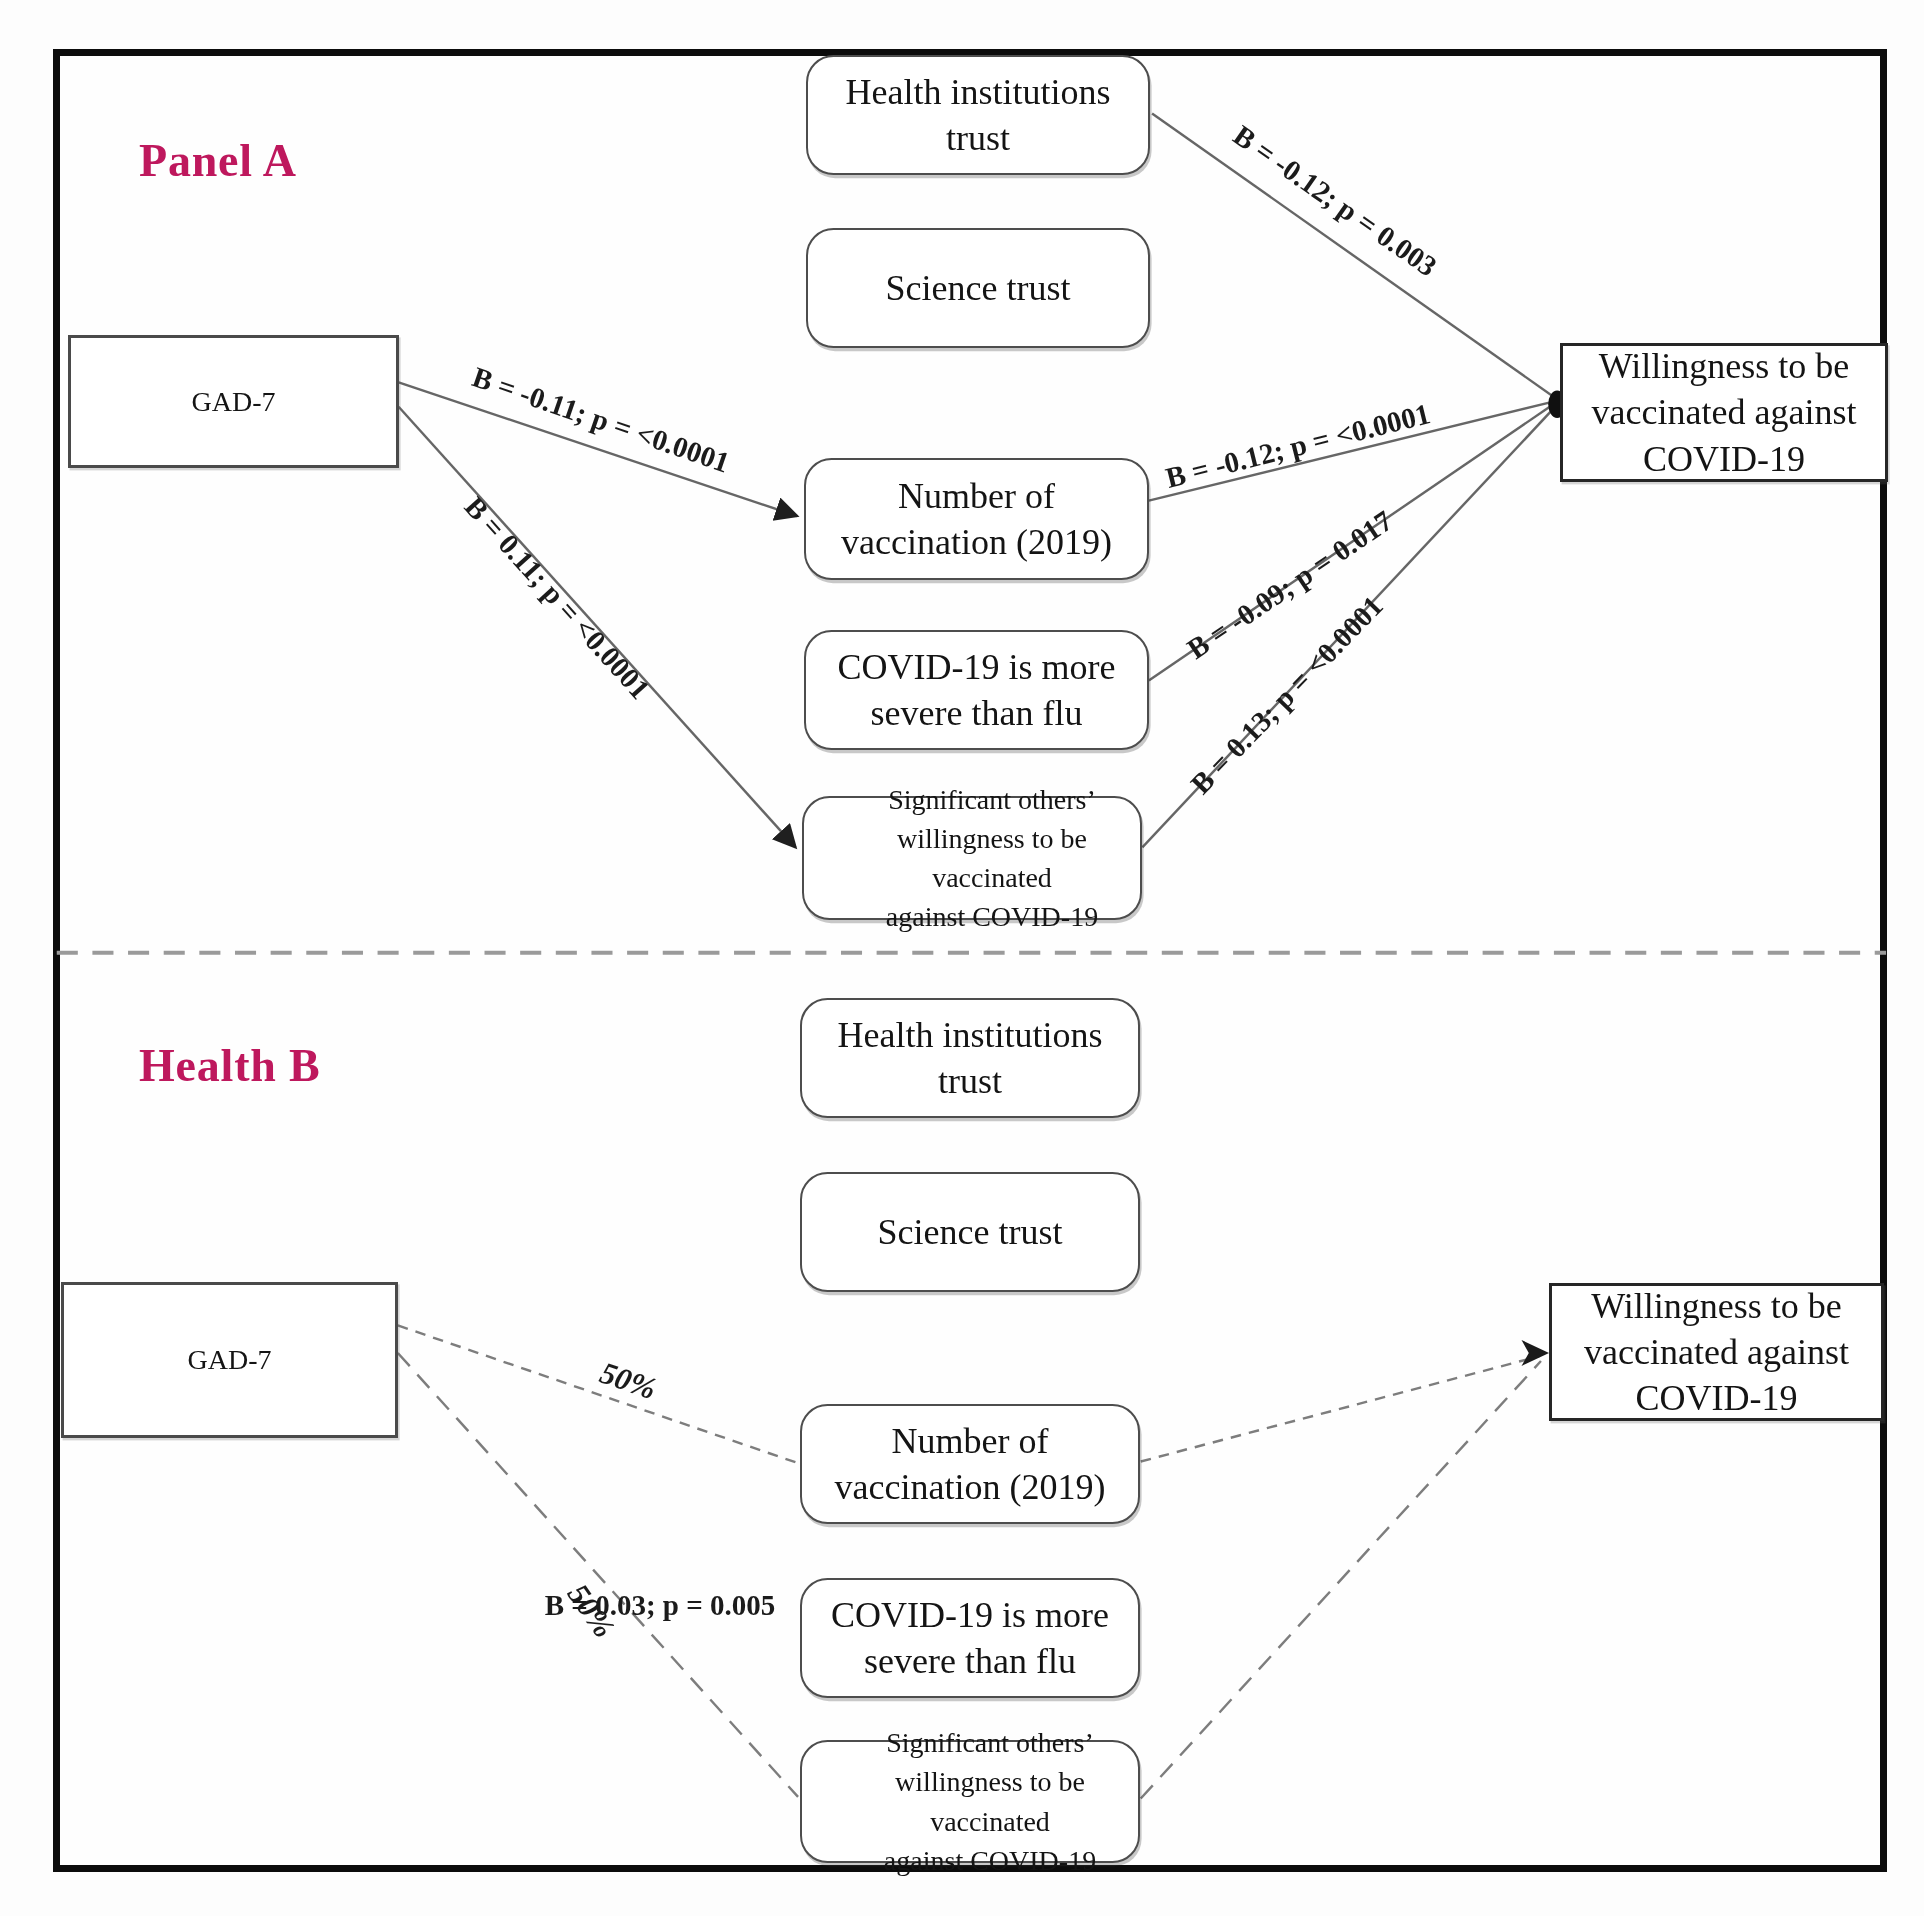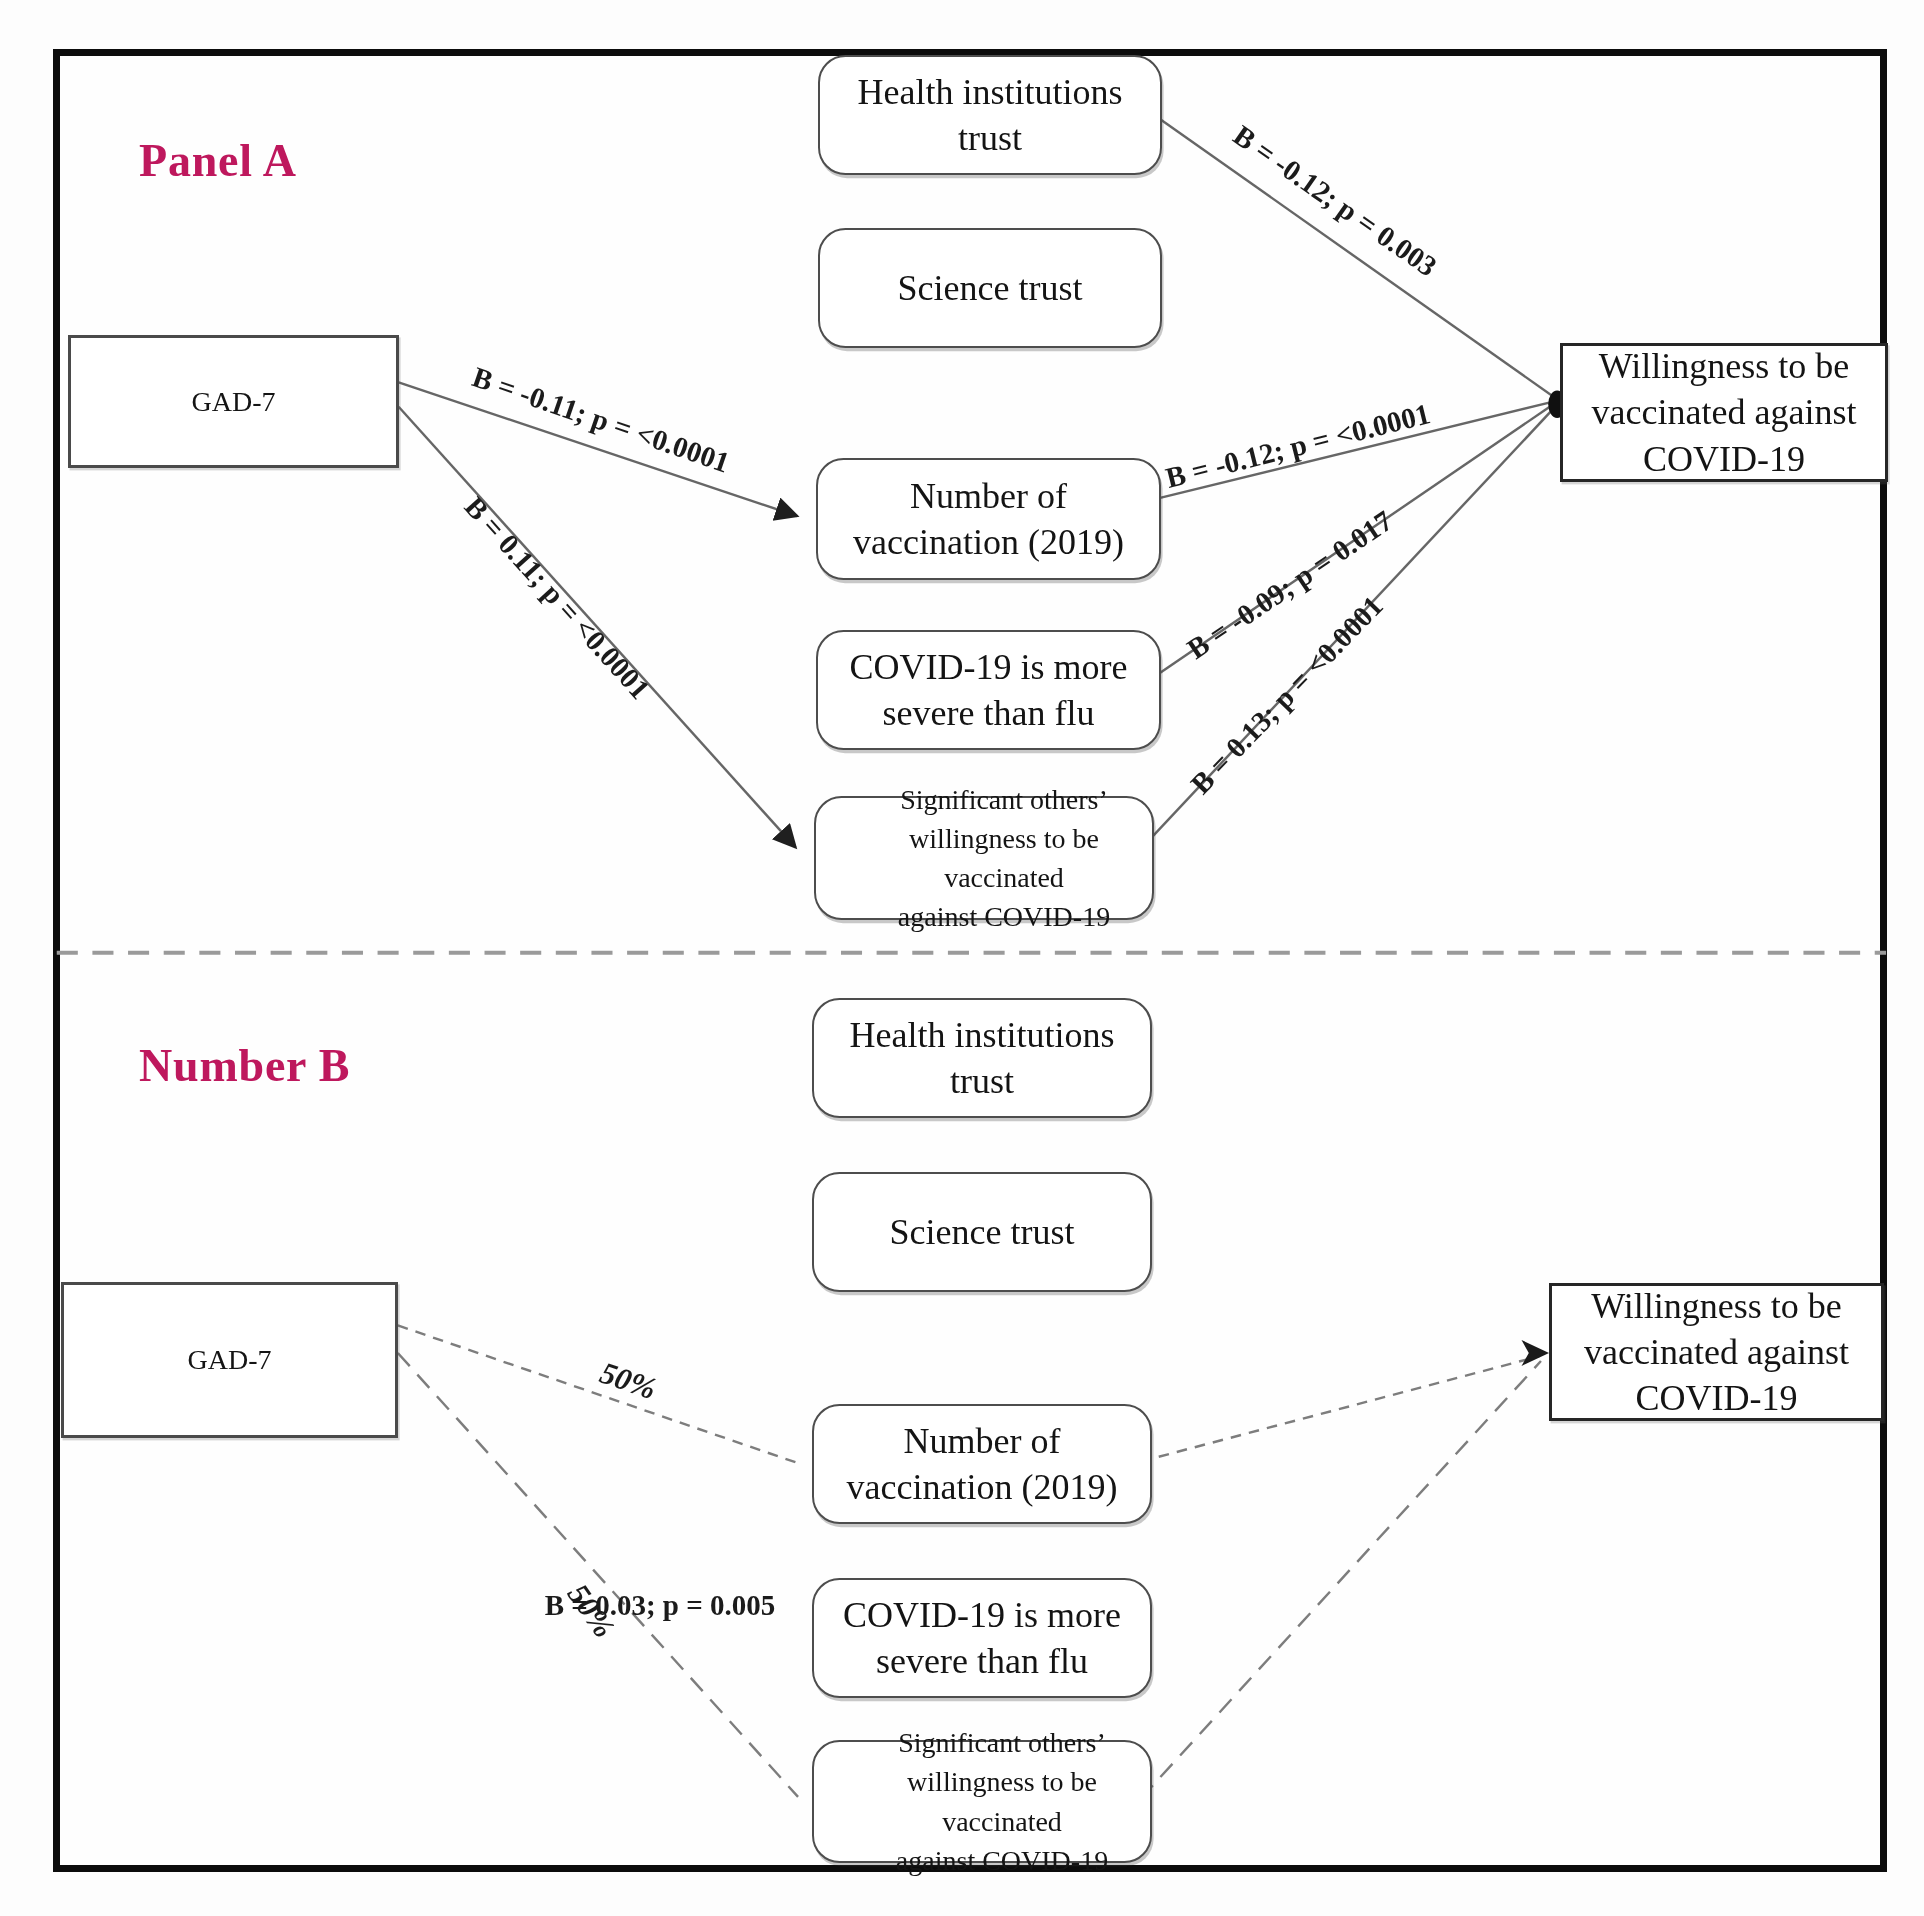--- a/index.html
+++ b/index.html
@@ -34,21 +34,20 @@
     background:#ffffff;
     color:#141414;
     font-size:36px;
     line-height:1.28;
     box-sizing:border-box;
   }
   .rounded{
     border:2.4px solid #4d4d4d;
     border-radius:27.5px;
     box-shadow:1.6px 3.2px 0 rgba(60,60,60,.28);
-    margin-left:12px;
   }
   .rect{
     border:3.2px solid #4a4a4a;
     box-shadow:1.6px 2.4px 0 rgba(90,90,90,.25);
   }
   .dest{
     border:3.2px solid #262626;
   }
   .small{
     font-size:28px;
@@ -132,21 +131,21 @@
   <div class="edge-label" style="left:601px; top:420px; transform:translate(-50%,-50%) rotate(19deg);">B = -0.11; p = &lt;0.0001</div>
 
   <div class="edge-label" style="left:557px; top:598px; transform:translate(-50%,-50%) rotate(48deg);">B = 0.11; p = &lt;0.0001</div>
 
   <div class="edge-label" style="left:1298px; top:446px; transform:translate(-50%,-50%) rotate(-14deg);">B = -0.12; p = &lt;0.0001</div>
 
   <div class="edge-label" style="left:1290px; top:585px; transform:translate(-50%,-50%) rotate(-34deg);">B = -0.09; p = 0.017</div>
 
   <div class="edge-label" style="left:1287px; top:695px; transform:translate(-50%,-50%) rotate(-46deg);">B = 0.13; p = &lt;0.0001</div>
 
-  <div class="panel-label" style="left:139px; top:1039px;">Number B</div>
+  <div class="panel-label" style="left:139px; top:1039px;">Health B</div>
 
   <div class="node rounded" style="left:800px; top:998px; width:340px; height:120px;">Health institutions
 trust</div>
 
   <div class="node rounded" style="left:800px; top:1172px; width:340px; height:120px;">Science trust</div>
 
   <div class="node rect gad" style="left:61px; top:1282px; width:337px; height:156px;">GAD-7</div>
 
   <div class="node rect dest" style="left:1549px; top:1283px; width:335px; height:138px;">Willingness to be
 vaccinated against

